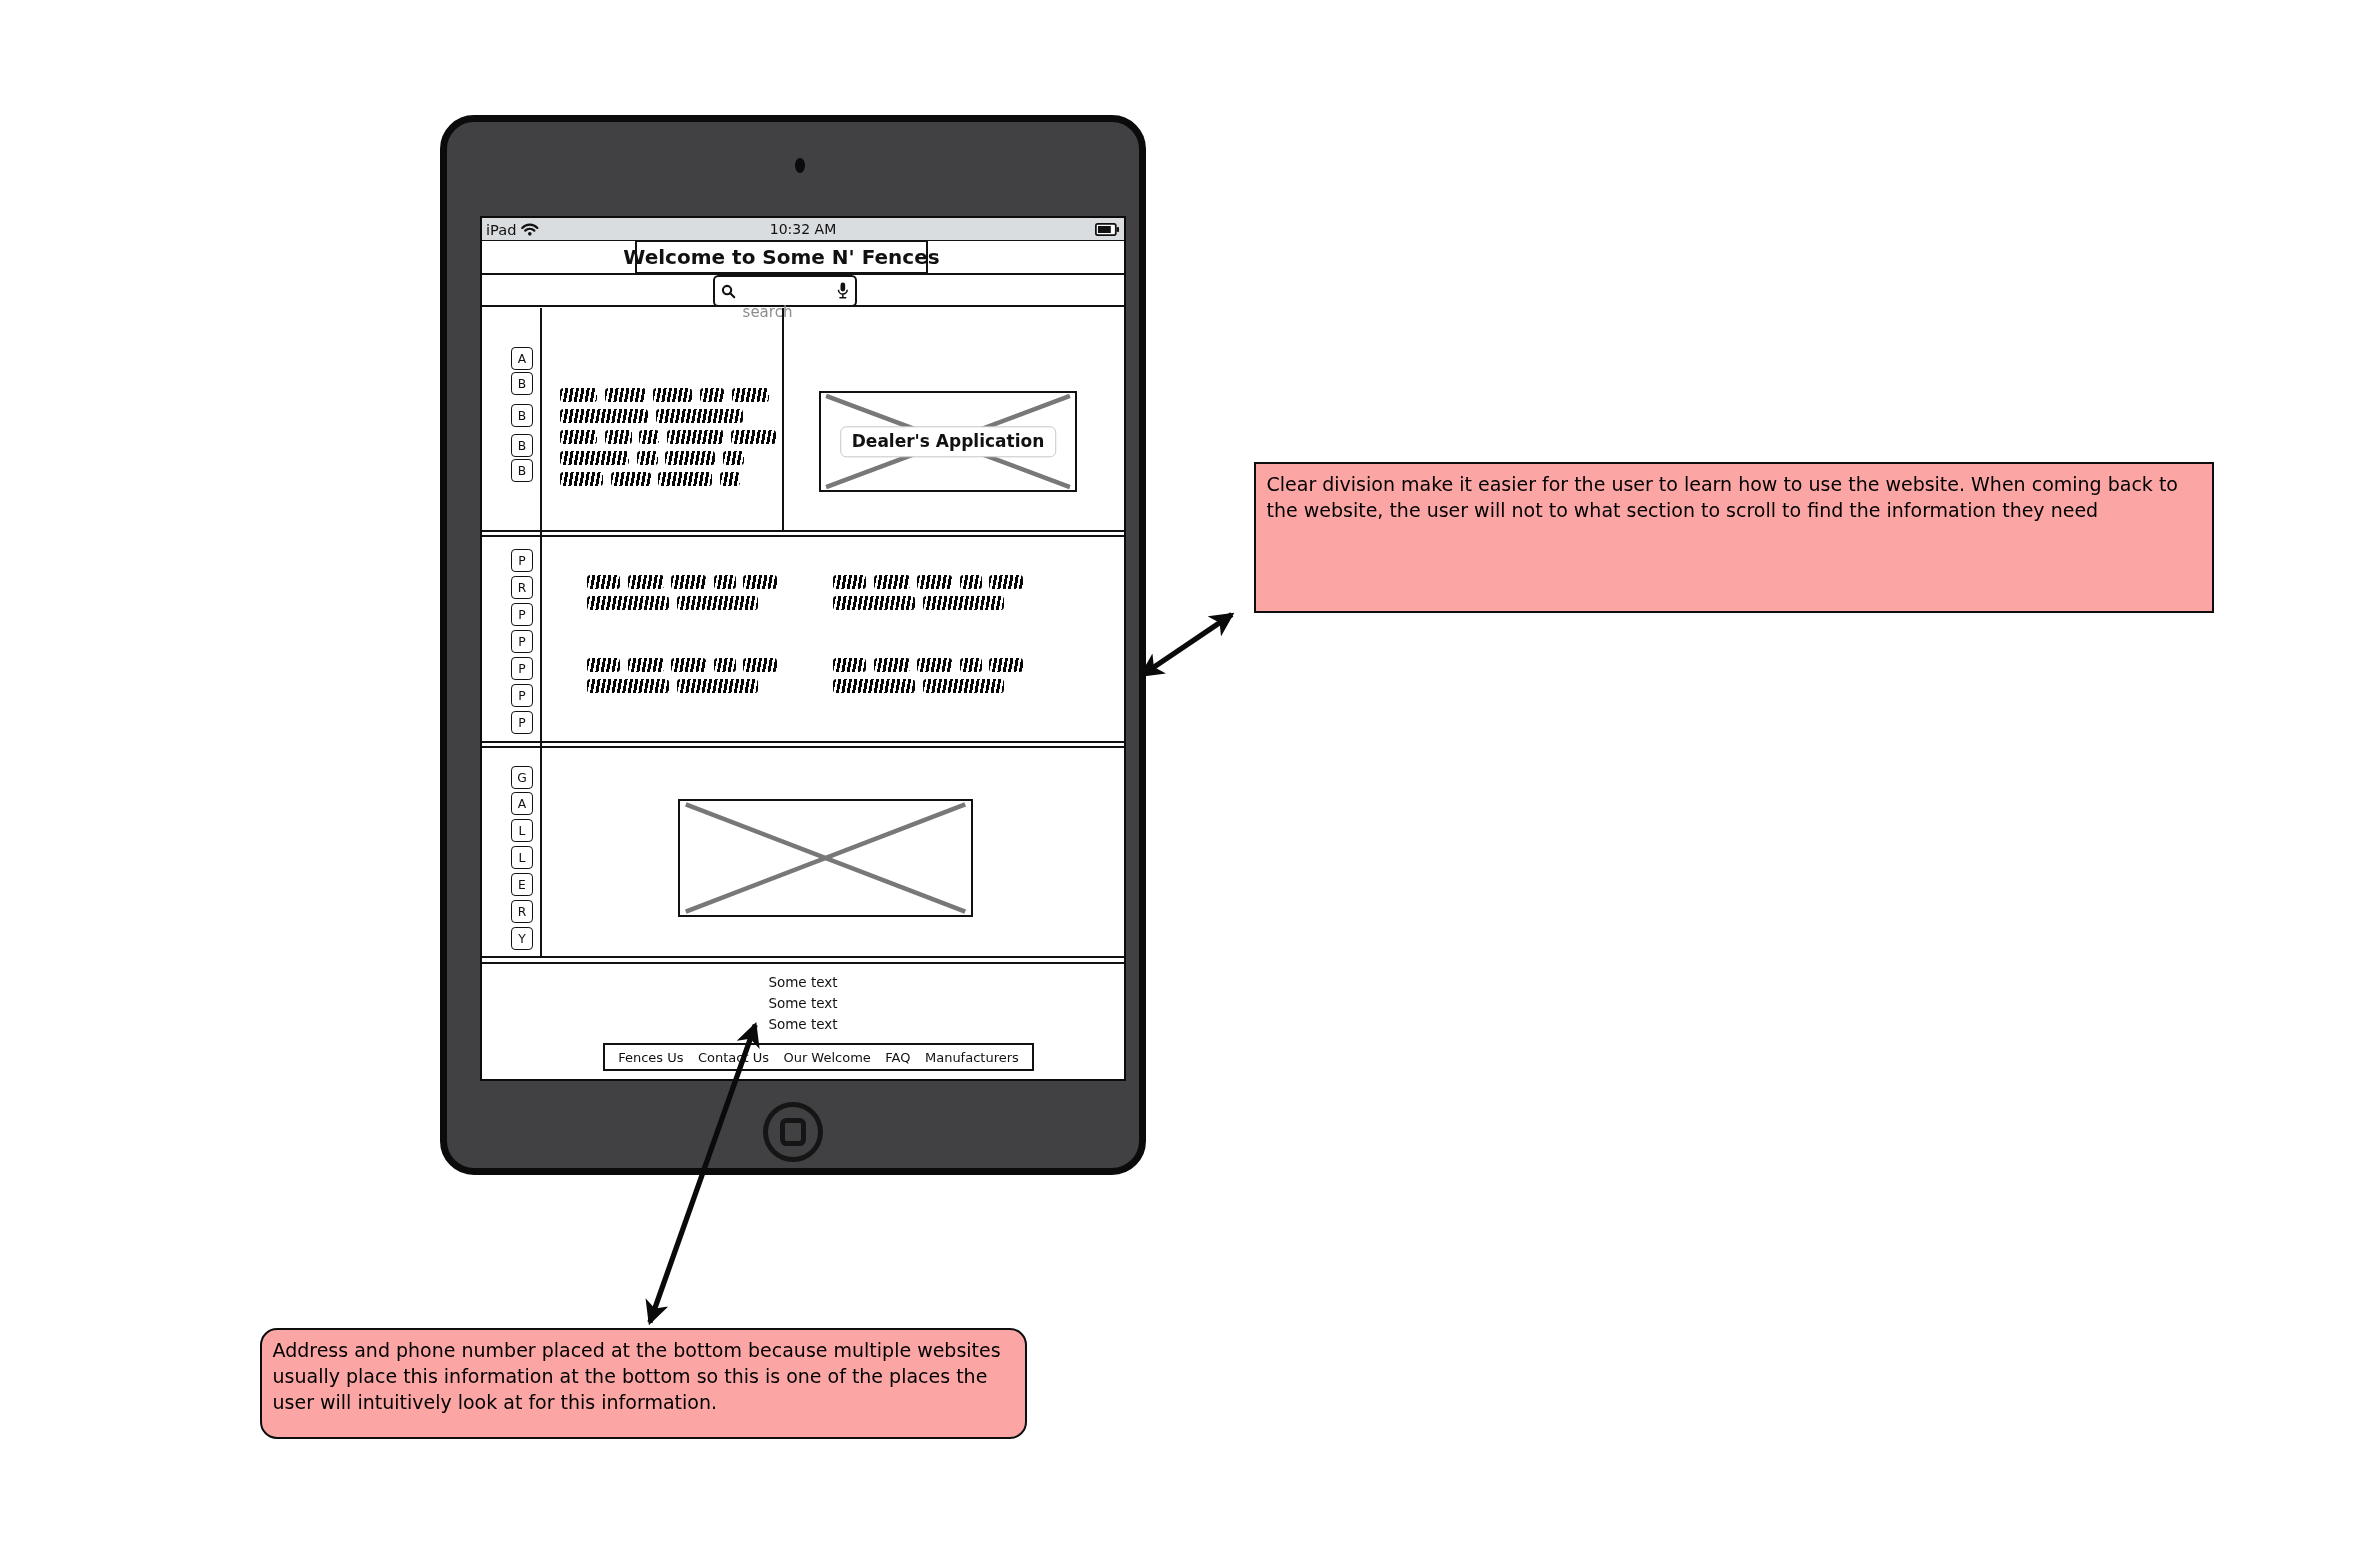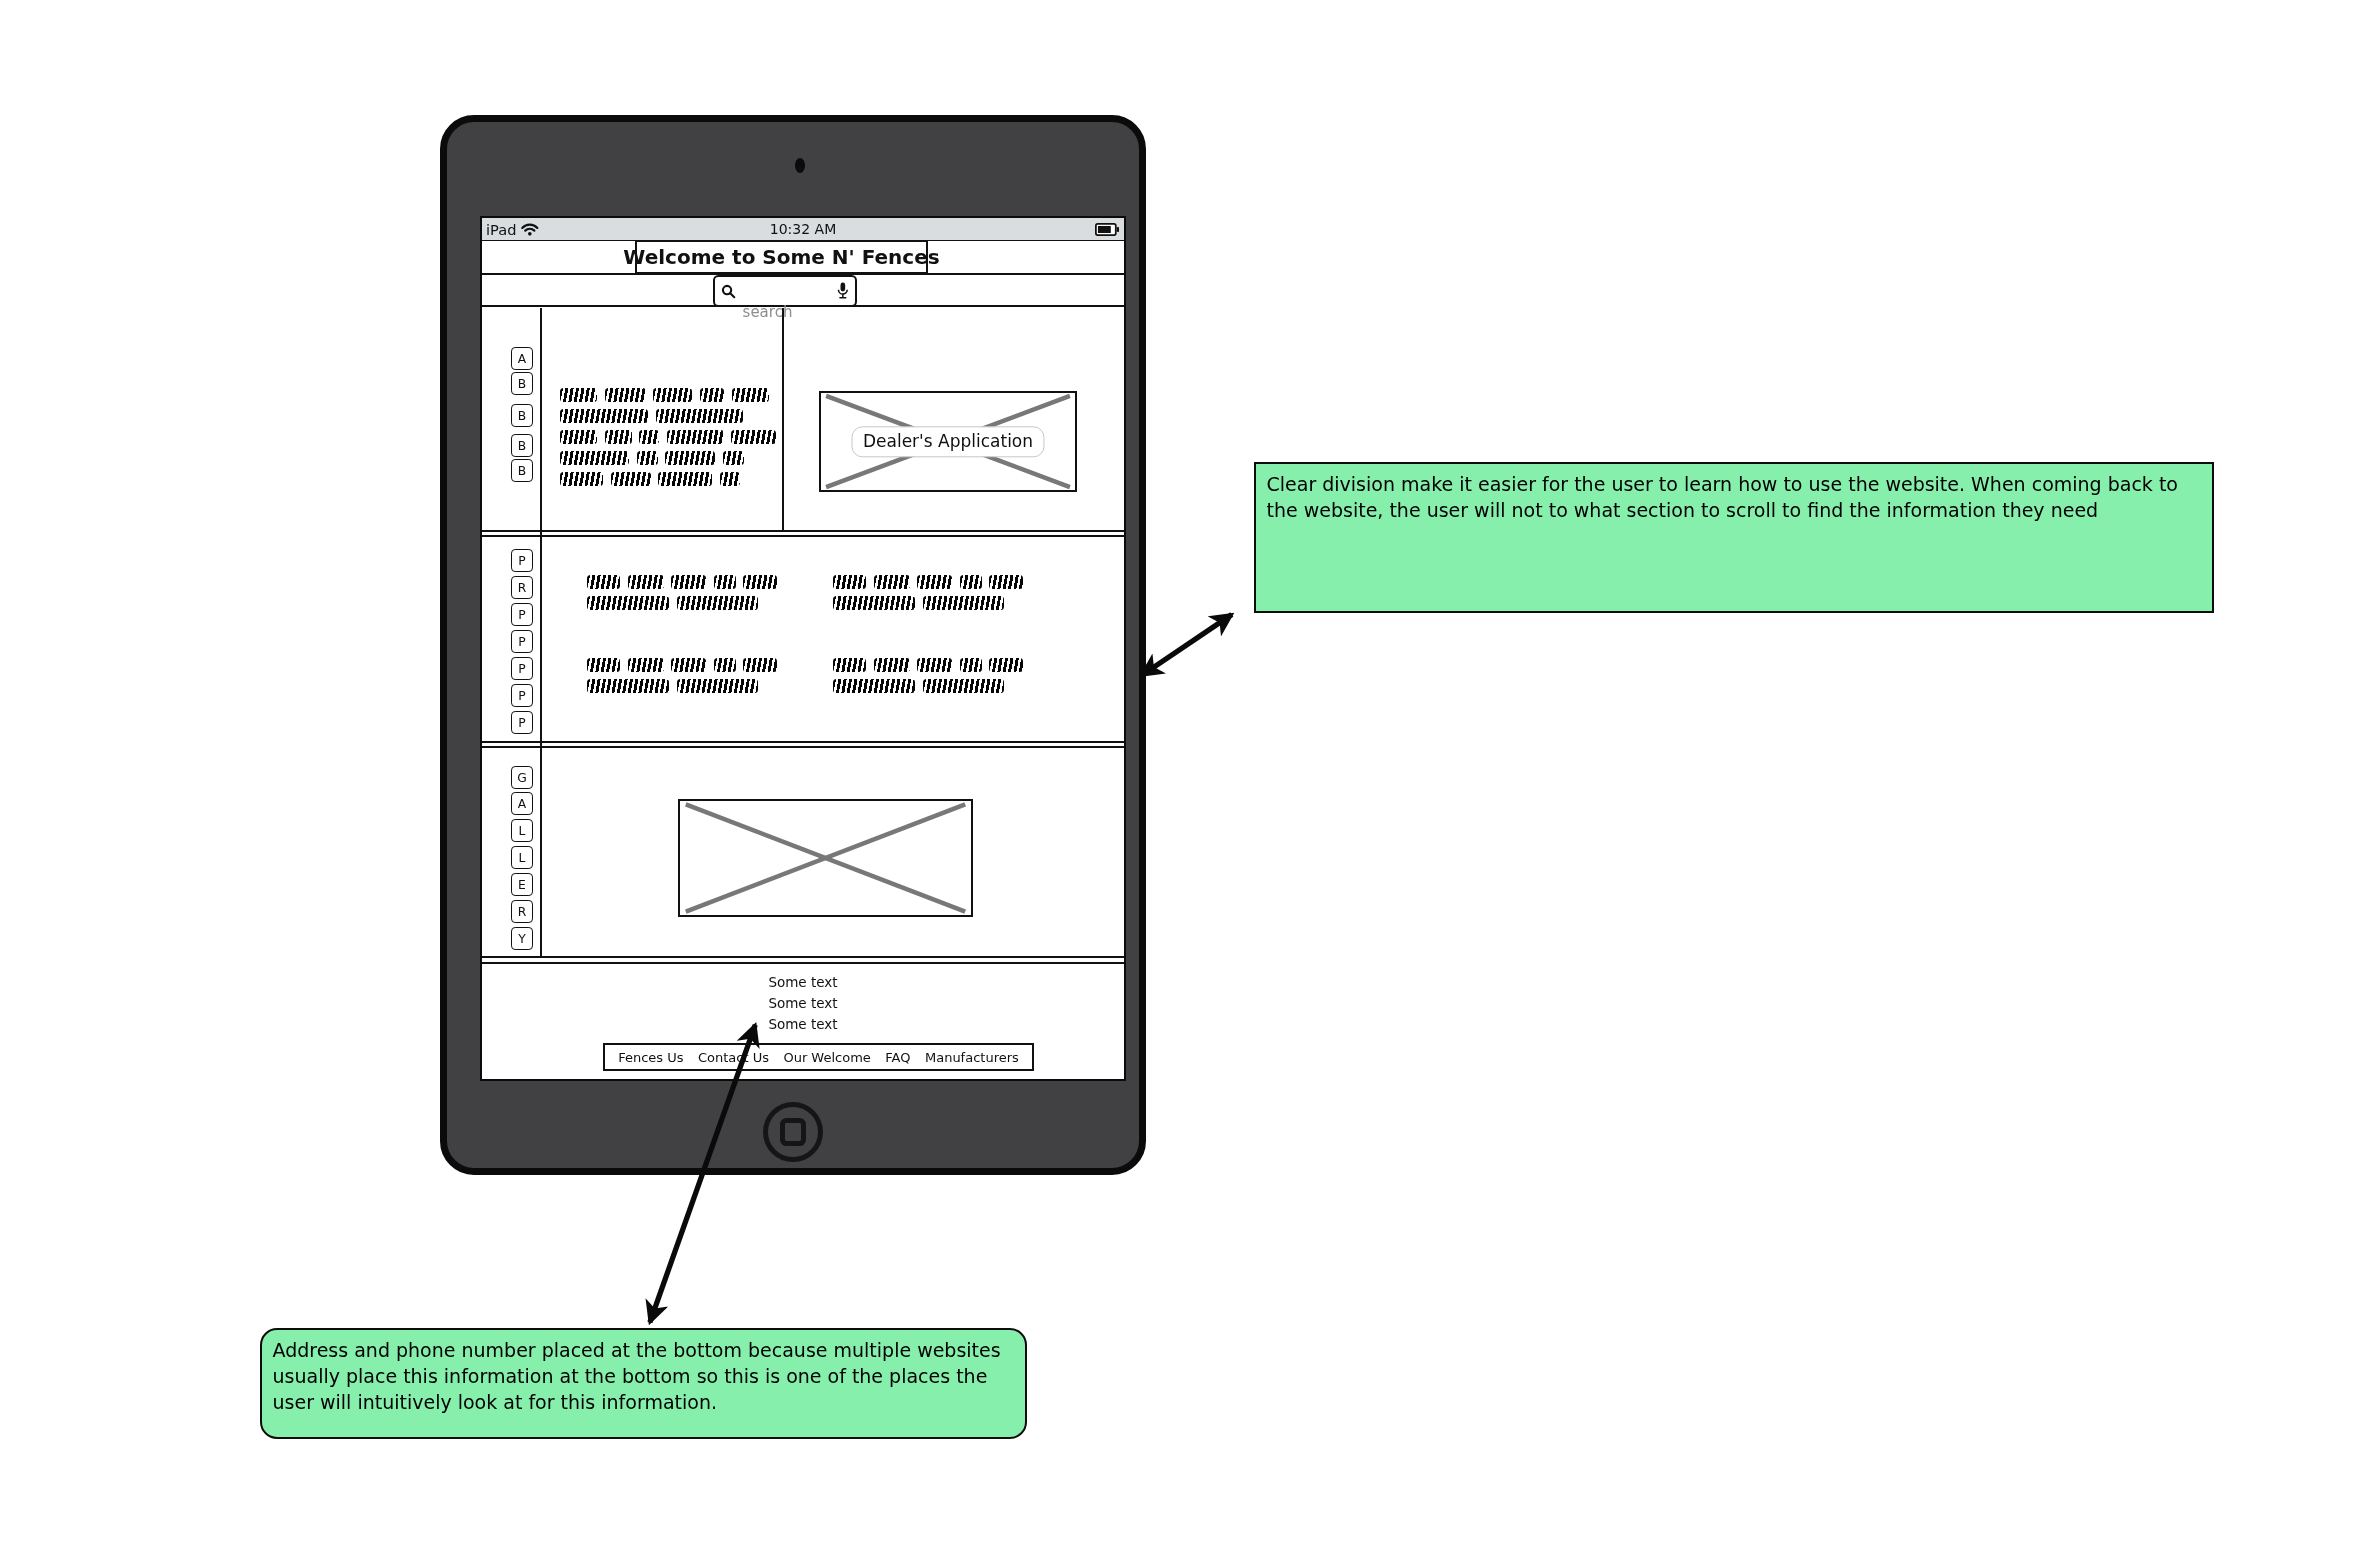--- a/index.html
+++ b/index.html
@@ -73,35 +73,35 @@
   .scr-line{display:flex;gap:7.6px;margin-bottom:7.6px;height:13.5px;}
   .scr-word{
     background:repeating-linear-gradient(100deg,#060606 0 2.9px,rgba(0,0,0,0) 2.9px 5.3px);
     border-radius:3.5px;height:100%;
   }
   
   .img-box{position:absolute;box-sizing:border-box;border:2.9px solid #111;background:#fff;}
   .img-box svg{position:absolute;inset:0;width:100%;height:100%;}
   .dealer-label{
     position:absolute;left:50%;top:50%;transform:translate(-50%,-50%);
-    background:#fff;border:1.8px solid #c7c7c7;border-radius:11px;
-    padding:4.7px 10.5px;font-size:17px;font-weight:normal;white-space:nowrap;cursor:pointer;
+    background:#fff;border:1.8px solid #c7c7c7;border-radius:6px;
+    padding:4.7px 10.5px;font-size:17px;font-weight:bold;white-space:nowrap;cursor:pointer;
   }
   
   .foot-line{position:absolute;left:0;width:100%;text-align:center;font-size:13.5px;}
   .footer-nav{
     position:absolute;left:121px;top:825px;width:431px;height:28px;box-sizing:border-box;
     border:2.3px solid #111;background:#fff;
     display:flex;align-items:center;justify-content:space-around;padding:0 5.9px;
     font-size:13px;white-space:nowrap;
   }
   .footer-nav .nav-item{cursor:pointer;}
   
   .note{
-    position:absolute;box-sizing:border-box;border:2.9px solid #0d0d0d;background:#86efac;
+    position:absolute;box-sizing:border-box;border:2.9px solid #0d0d0d;background:#fca5a5;
     padding:7px 10.5px;font-size:19px;line-height:1.38;color:#000;
   }
   .note1{left:1254px;top:462px;width:960px;height:151px;}
   .note2{left:260px;top:1328px;width:767px;height:111px;border-radius:17px;}
   
   #arrows{position:absolute;left:0;top:0;width:2377px;height:1558px;pointer-events:none;z-index:9;}
   .icon{display:inline-block;line-height:0;}
 </style>
 </head>
 <body>

